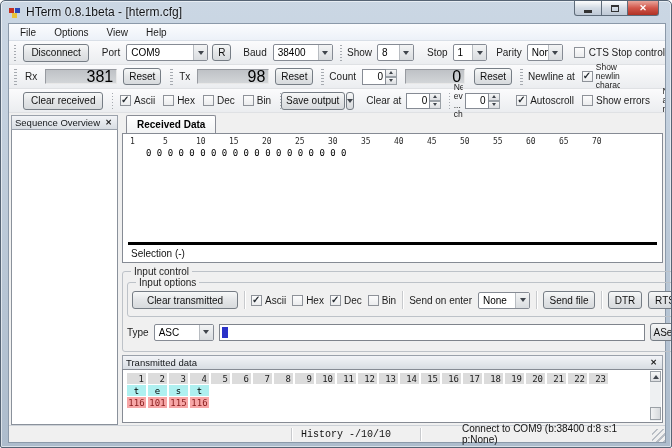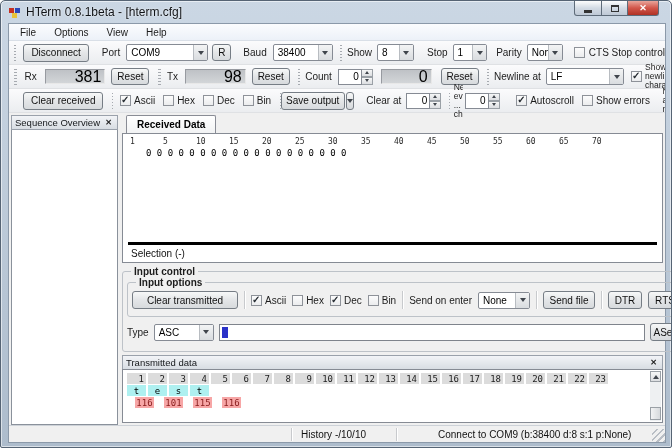--- a/index.html
+++ b/index.html
@@ -61,43 +61,43 @@
   .right-region { position:absolute; left:112px; top:0; width:544px; height:313px; }
   .tab { position:absolute; left:4px; top:1px; height:19px; padding:3px 10px 0; background:linear-gradient(#ffffff,#f1f2f3);
     border:1px solid #898c95; border-bottom:none; border-radius:2px 2px 0 0; font-size:10px; font-weight:bold; }
   .rx-pane { position:absolute; left:0; top:19px; width:541px; height:130px; background:#fff; border:1px solid #868b94; }
   .ruler { position:absolute; left:7px; top:3px; height:10px; width:520px; }
   .ruler span { position:absolute; top:0; font-size:8px; color:#2a2a2a; font-family:"DejaVu Sans Mono",monospace; }
   .rx-zeros { position:absolute; left:7px; top:14px; font-size:9px; font-family:"DejaVu Sans Mono",monospace; color:#000; white-space:pre;padding-left:16px; }
   .sel-bar { position:absolute; left:5px; right:5px; top:108px; height:3px; background:#000; }
   .sel-lbl { position:absolute; left:8px; top:114px; font-size:10px; color:#111; }
   fieldset { border:1px solid #bdc2c8; border-radius:3px; }
-  legend { font-size:10px; color:#1c1c1c; margin-left:4px; padding:0 3px;font-weight:bold; }
+  legend { font-size:10px; color:#1c1c1c; margin-left:4px; padding:0 3px; }
   .input-fs { position:absolute; left:0; top:152px; width:541px; height:86px; padding:0 4px; }
   .options-fs { width:100%; height:40px; margin-top:0px; padding:0 4px; }
   .opts-row { display:flex; align-items:center; height:24px; gap:6px; }
   .type-row { display:flex; align-items:center; margin-top:6px; gap:5px; }
   .text-input { flex:1; height:17px; border:1px solid #7f848c; background:#fff; position:relative; }
   .caret { position:absolute; left:2px; top:2px; width:6px; height:11px; }
   .tx-head { position:absolute; left:0; top:241px; width:541px; }
   .tx-pane { position:absolute; left:0; top:255px; width:541px; height:54px; background:#fff; border:1px solid #868b94; }
   .tx-row { position:absolute; left:4px; display:flex; gap:2px; }
   .txcell { width:19px; height:11px; font-size:9px; font-family:"DejaVu Sans Mono",monospace; display:flex; align-items:center; }
   .txcell.ruler-c { background:#dcdcdc; color:#222; justify-content:flex-end; padding-right:2px; }
   .txcell.cyan { justify-content:center; color:#000; }
-  .txcell.pink { justify-content:center;margin-left:8px; }
+  .txcell.pink { justify-content:center; }
   .scrollbar { position:absolute; right:1px; top:1px; width:11px; height:50px; background:#eef0f2; }
   .scroll-btn { width:11px; height:11px; border:1px solid #9aa0a6; background:linear-gradient(#f5f6f6,#dcdee1); display:flex; align-items:center; justify-content:center; }
   .scroll-thumb { position:absolute; bottom:1px; left:0; width:11px; height:13px; border:1px solid #9aa0a6; background:linear-gradient(90deg,#f2f3f4,#d6d9dc); }
   
   .statusbar { position:absolute; left:0; bottom:0; width:656px; height:17px; border-top:1px solid #cdd2d8; background:#f0f0f0;
     display:flex; align-items:center; font-size:10px; color:#111; }
   .sb-spacer { width:282px; height:100%; }
   .sb-panel { height:100%; display:flex; align-items:center; padding-left:9px; }
-  .sb-history { width:104px; }
+  .sb-history { width:128px;font-family:Liberation Mono, monospace; }
   .sb-conn { flex:1;padding-left:41px; }
   .sizegrip { width:13px; height:13px; margin-top:3px;
     background:repeating-linear-gradient(135deg,transparent 0 3px,#b9bec5 3px 4.5px); }
 </style>
 </head>
 <body>
 
 <div class="window">
   <div class="titlebar">
     <div class="app-icon">
@@ -190,26 +190,20 @@
             </span>
             <span class="sbtn">
               <i class="tri-down"></i>
             </span>
           </span>
       </div>
       <div class="stat-field" style="margin-left:8px;width:60px">0</div>
       <button class="btn sm" style="margin-left:9px;width:38px">Reset</button>
       <span class="grip" style="margin-left:8px"></span>
       <span class="lbl" style="margin-left:5px">Newline at</span>
-      <div class="combo" style="margin-left:5px;width:93px">
-        <span>LF</span>
-        <span class="arrow">
-            <i class="tri-down"></i>
-          </span>
-      </div>
       <span class="cb checked" style="margin-left:7px"></span>
       <span class="mini-lbl" style="margin-left:3px;width:24px">Show newline
 characters</span>
     </div>
 
     <div class="toolbar-row">
       <button class="btn" style="margin-left:14px;width:86px">Clear received</button>
       <span class="grip" style="margin-left:9px"></span>
       <span class="cb checked" style="margin-left:7px"></span>
       <span class="lbl" style="margin-left:3px">Ascii</span>

